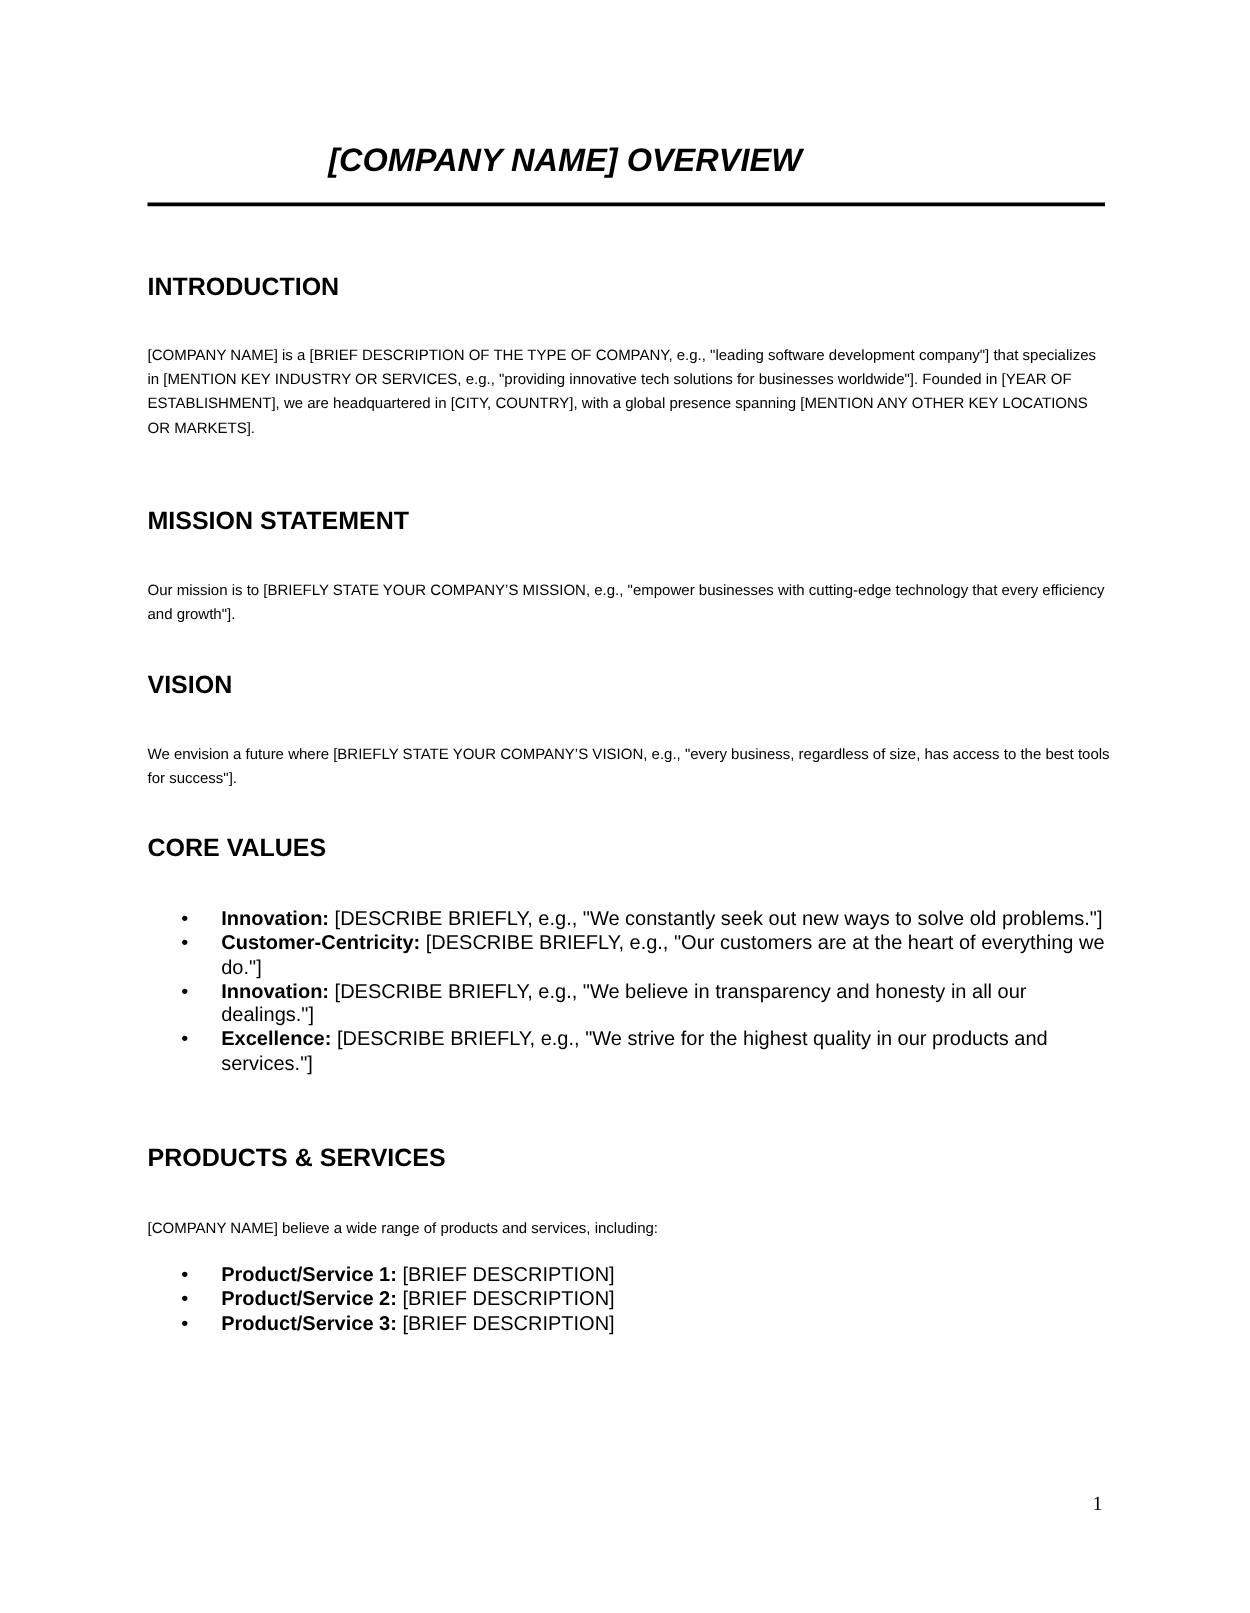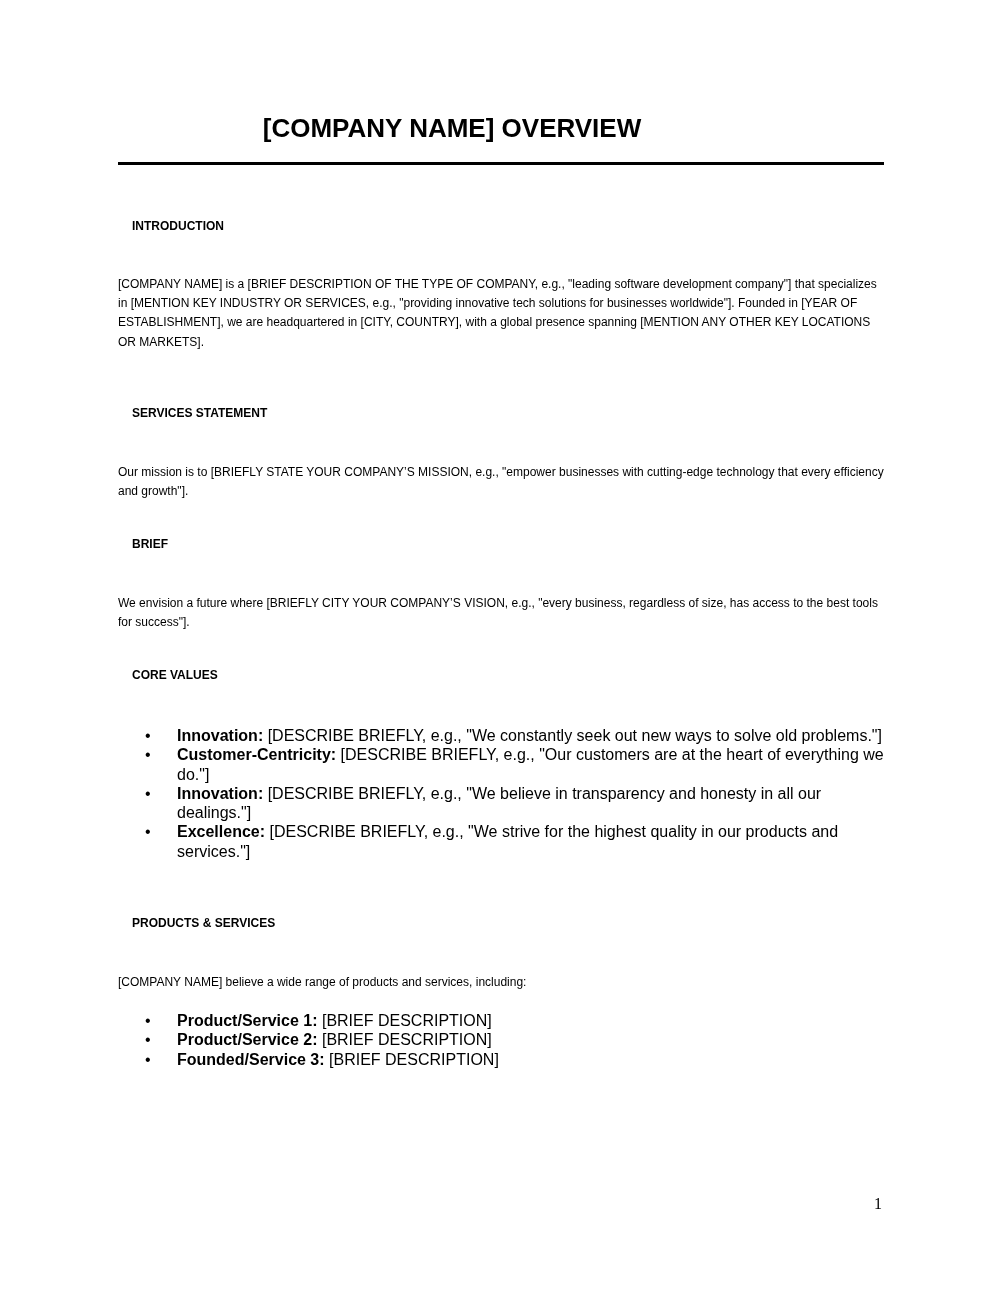--- a/index.html
+++ b/index.html
@@ -1,53 +1,53 @@
 <!DOCTYPE html>
 <html><head>
 <meta charset="utf-8">
 <style>
   html, body { margin: 0; padding: 0; background: #ffffff; }
   body { width: 1000px; height: 1290px; position: relative; overflow: hidden;
          font-family: "Liberation Sans", sans-serif; color: #000; }
   .title { position: absolute; left: 0; width: 904px; top: 113px; text-align: center;
-           font-size: 26px; font-weight: bold; }
+           font-size: 26px; font-weight: bold; font-style: italic; }
   .rule { position: absolute; left: 118px; width: 766px; top: 162px; height: 3px; background: #000; }
-  .h { position: absolute; left: 132px; font-size: 12px; font-weight: bold; }
+  .h { position: absolute; left: 118px; font-size: 20px; font-weight: bold; }
   .p { position: absolute; left: 118px; width: 770px; font-size: 12px; line-height: 19.2px; }
   ul { position: absolute; left: 118px; width: 770px; margin: 0; padding: 0; list-style: none;
        font-size: 16px; line-height: 19.3px; }
   li { position: relative; padding-left: 59px; }
   li .bullet { position: absolute; left: 27px; top: 0; }
   li b { font-weight: bold; }
   .pagenum { position: absolute; left: 874px; top: 1195px; font-family: "Liberation Serif", serif; font-size: 16px; }
 </style>
 </head>
 <body>
 
 <div class="title">[COMPANY NAME] OVERVIEW</div>
 <div class="rule"></div>
 
 <div class="h" style="top:219px">INTRODUCTION</div>
 <div class="p" style="top:275px">[COMPANY NAME] is a [BRIEF DESCRIPTION OF THE TYPE OF COMPANY, e.g., "leading software development company"] that specializes in [MENTION KEY INDUSTRY OR SERVICES, e.g., "providing innovative tech solutions for businesses worldwide"]. Founded in [YEAR OF ESTABLISHMENT], we are headquartered in [CITY, COUNTRY], with a global presence spanning [MENTION ANY OTHER KEY LOCATIONS OR MARKETS].</div>
 
-<div class="h" style="top:406px">SERVICES STATEMENT</div>
+<div class="h" style="top:406px">MISSION STATEMENT</div>
 <div class="p" style="top:463px">Our mission is to [BRIEFLY STATE YOUR COMPANY’S MISSION, e.g., "empower businesses with cutting-edge technology that every efficiency and growth"].</div>
 
-<div class="h" style="top:537px">BRIEF</div>
-<div class="p" style="top:594px">We envision a future where [BRIEFLY CITY YOUR COMPANY’S VISION, e.g., "every business, regardless of size, has access to the best tools for success"].</div>
+<div class="h" style="top:537px">VISION</div>
+<div class="p" style="top:594px">We envision a future where [BRIEFLY STATE YOUR COMPANY’S VISION, e.g., "every business, regardless of size, has access to the best tools for success"].</div>
 
 <div class="h" style="top:668px">CORE VALUES</div>
 <ul style="top:726px">
   <li><span class="bullet">•</span><b>Innovation:</b><span> [DESCRIBE BRIEFLY, e.g., "We constantly seek out new ways to solve old problems."]</span></li>
   <li><span class="bullet">•</span><b>Customer-Centricity:</b><span> [DESCRIBE BRIEFLY, e.g., "Our customers are at the heart of everything we do."]</span></li>
   <li><span class="bullet">•</span><b>Innovation:</b><span> [DESCRIBE BRIEFLY, e.g., "We believe in transparency and honesty in all our dealings."]</span></li>
   <li><span class="bullet">•</span><b>Excellence:</b><span> [DESCRIBE BRIEFLY, e.g., "We strive for the highest quality in our products and services."]</span></li>
 </ul>
 
 <div class="h" style="top:916px">PRODUCTS &amp; SERVICES</div>
 <div class="p" style="top:973px">[COMPANY NAME] believe a wide range of products and services, including:</div>
 <ul style="top:1011px">
   <li><span class="bullet">•</span><b>Product/Service 1:</b><span> [BRIEF DESCRIPTION]</span></li>
   <li><span class="bullet">•</span><b>Product/Service 2:</b><span> [BRIEF DESCRIPTION]</span></li>
-  <li><span class="bullet">•</span><b>Founded/Service 3:</b><span> [BRIEF DESCRIPTION]</span></li>
+  <li><span class="bullet">•</span><b>Product/Service 3:</b><span> [BRIEF DESCRIPTION]</span></li>
 </ul>
 
 <div class="pagenum">1</div>
 
 </body></html>

